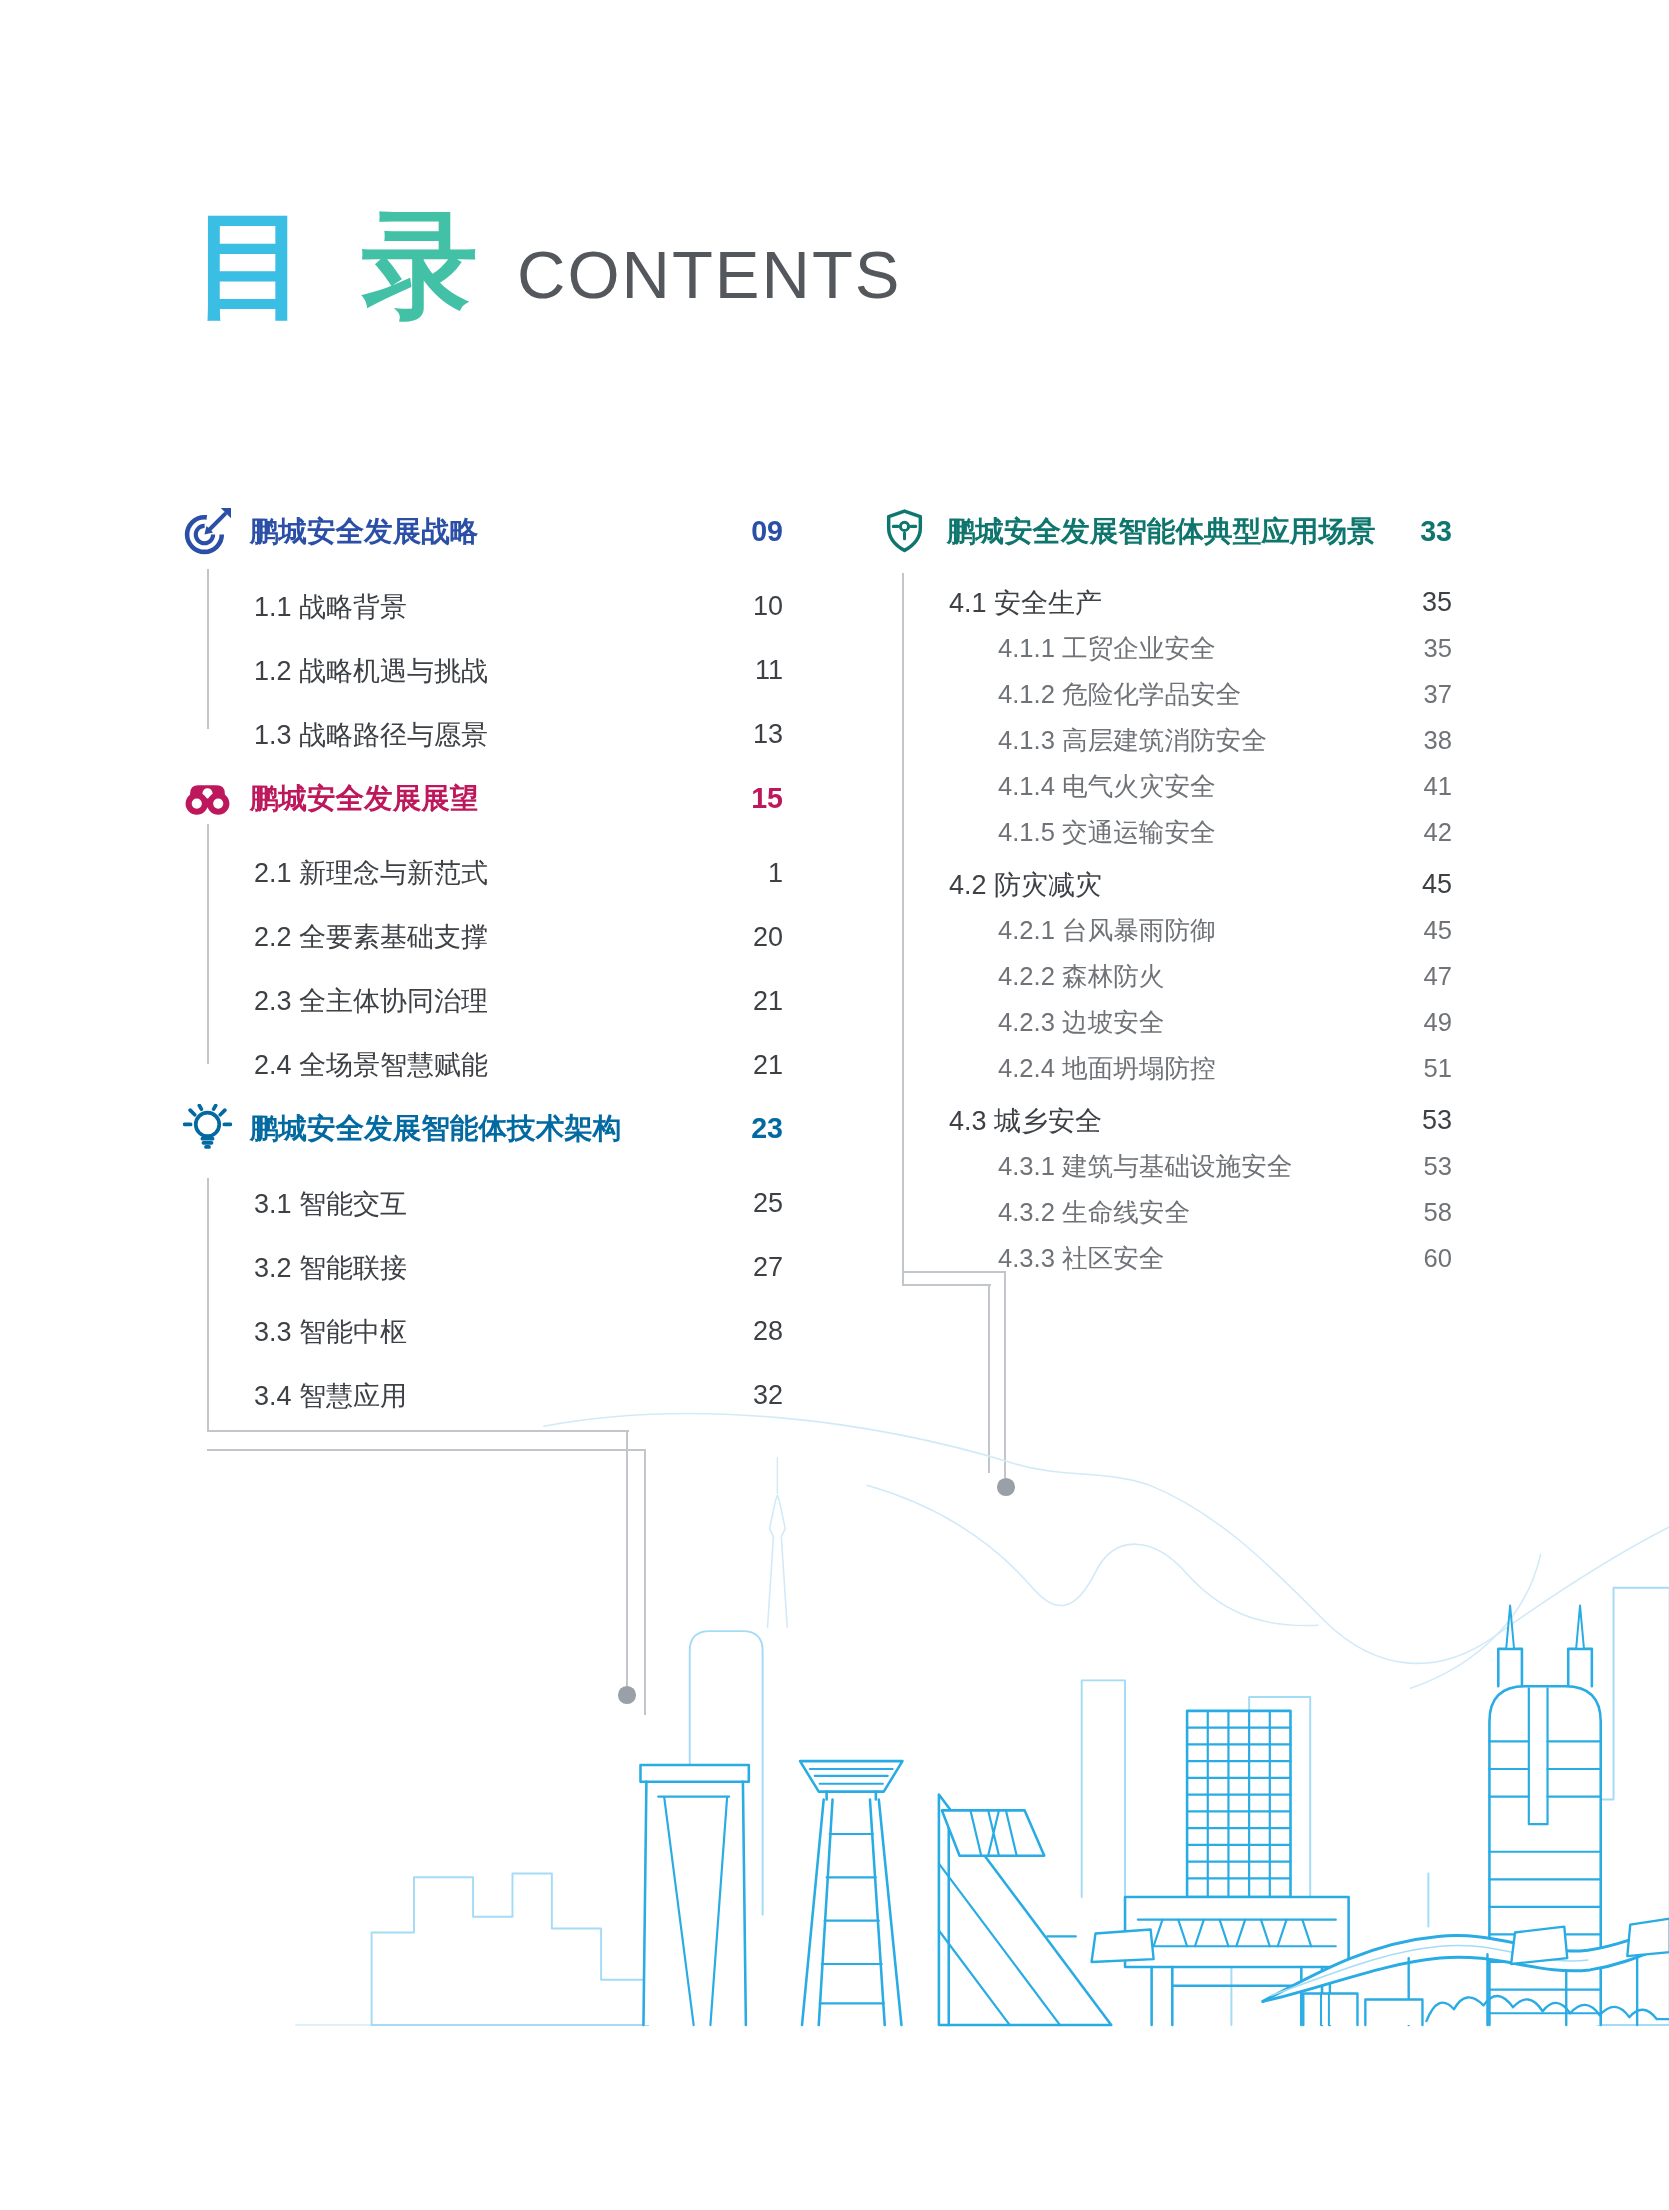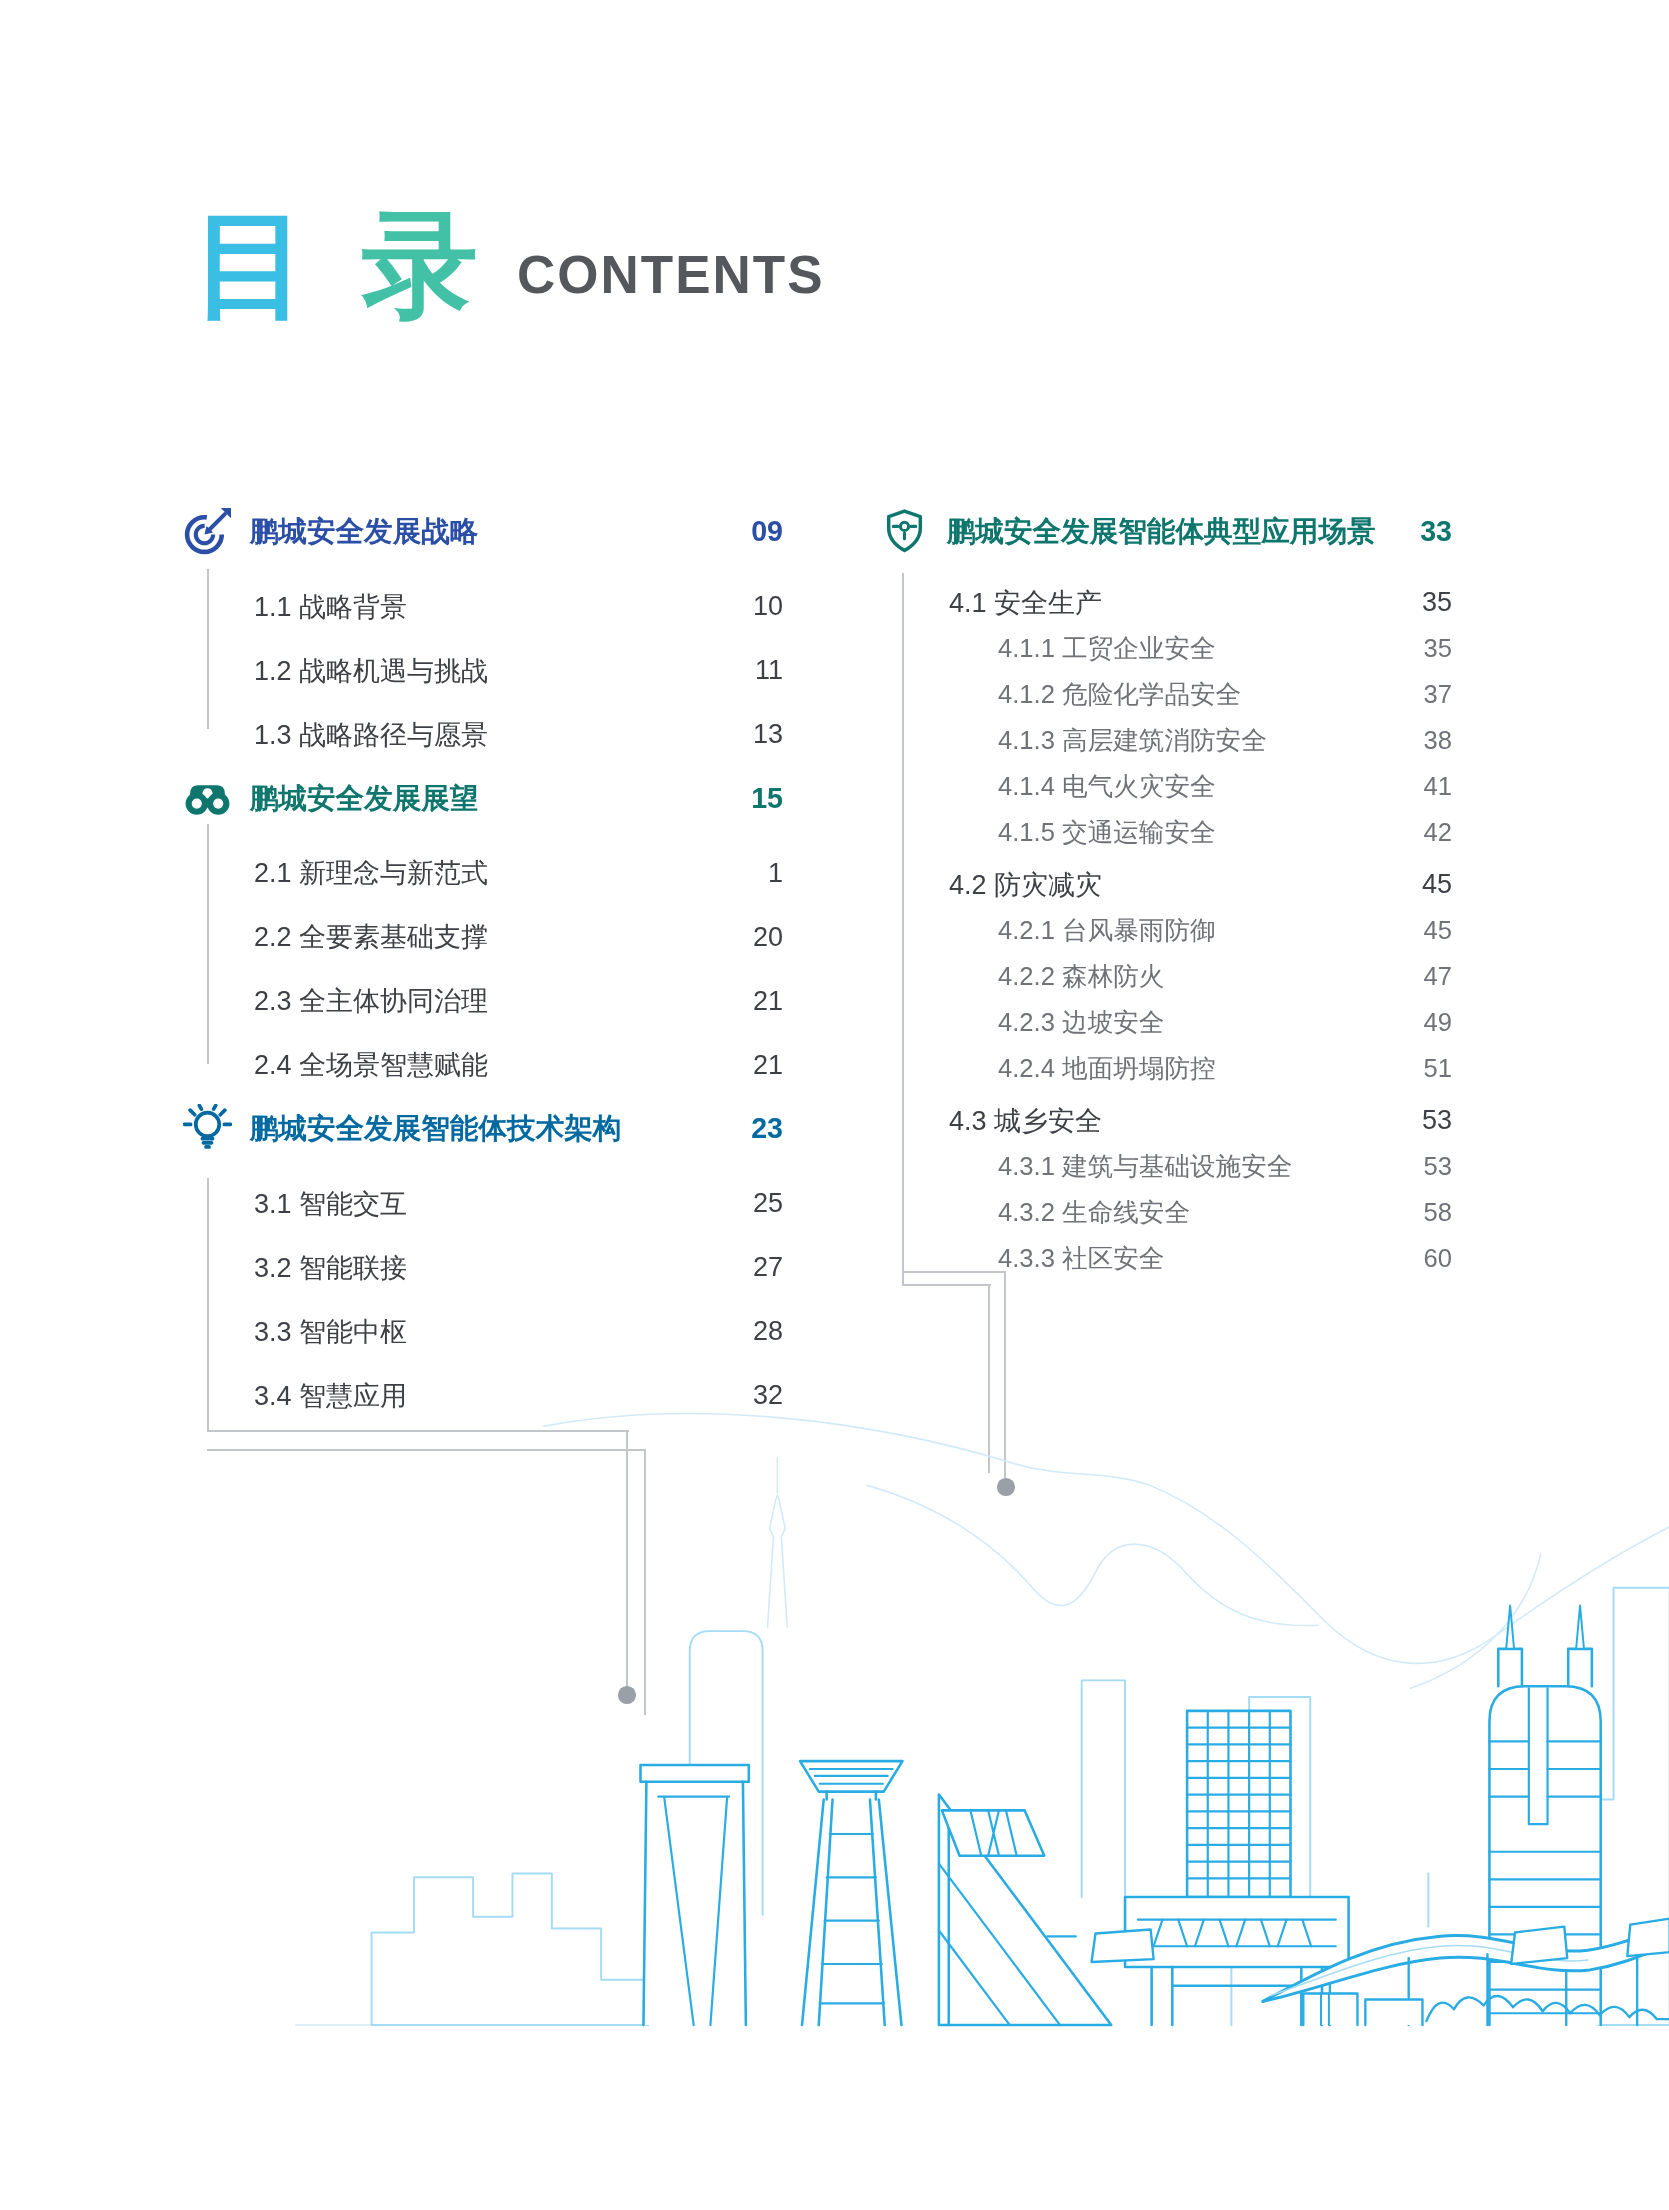--- a/index.html
+++ b/index.html
@@ -5,21 +5,21 @@
   html,body{margin:0;padding:0;background:#fff;}
   body{width:1670px;height:2211px;position:relative;overflow:hidden;
        font-family:"Liberation Sans","DejaVu Sans",sans-serif;}
   .page{position:absolute;inset:0;background:#fff;}
 
   
   .title{position:absolute;left:193px;top:207px;display:flex;align-items:flex-end;}
   .tchar{font-size:116px;font-weight:800;line-height:1;}
   .tchar.first{margin-right:53px;}
   .tchar.second{margin-right:39px;}
-  .subtitle{font-size:53px;color:#54575c;letter-spacing:2px;margin-bottom:18px;font-weight:700;}
+  .subtitle{font-size:67px;color:#54575c;letter-spacing:2px;margin-bottom:10px;font-weight:400;}
 
   
   .col{position:absolute;top:497px;}
   .col-left{left:183px;width:600px;}
   .col-right{left:880px;width:572px;}
   .sec-header{display:flex;align-items:center;height:69px;font-weight:700;font-size:28.6px;}
   .sec-icon{width:49px;height:49px;flex:0 0 49px;display:flex;align-items:center;justify-content:center;}
   .sec-icon svg{width:49px;height:49px;display:block;}
   .sec-title{margin-left:17.7px;white-space:nowrap;}
   .sec-page{margin-left:auto;}
@@ -78,21 +78,21 @@
             <span class="item-label">1.2 战略机遇与挑战</span>
             <span class="item-page">11</span>
           </div>
           <div class="item gap">
             <span class="item-label">1.3 战略路径与愿景</span>
             <span class="item-page">13</span>
           </div>
         </div>
       </div>
       <div class="section">
-        <div class="sec-header" style="color: #0f766e;">
+        <div class="sec-header" style="color: #be185d;">
           <span class="sec-icon">
             <svg viewBox="0 0 48 48" fill="none">
     <path d="M7 27 V19 Q7 11 15 11 H33 Q41 11 41 19 V27 Z" fill="currentColor"></path>
     <circle cx="24" cy="19" r="5" fill="#ffffff"></circle>
     <circle cx="13.5" cy="29" r="8" fill="#ffffff" stroke="currentColor" stroke-width="6"></circle>
     <circle cx="34.5" cy="29" r="8" fill="#ffffff" stroke="currentColor" stroke-width="6"></circle>
     <circle cx="24" cy="29.5" r="3.2" fill="currentColor"></circle>
   </svg>
           </span>
           <span class="sec-title">鹏城安全发展展望</span>

